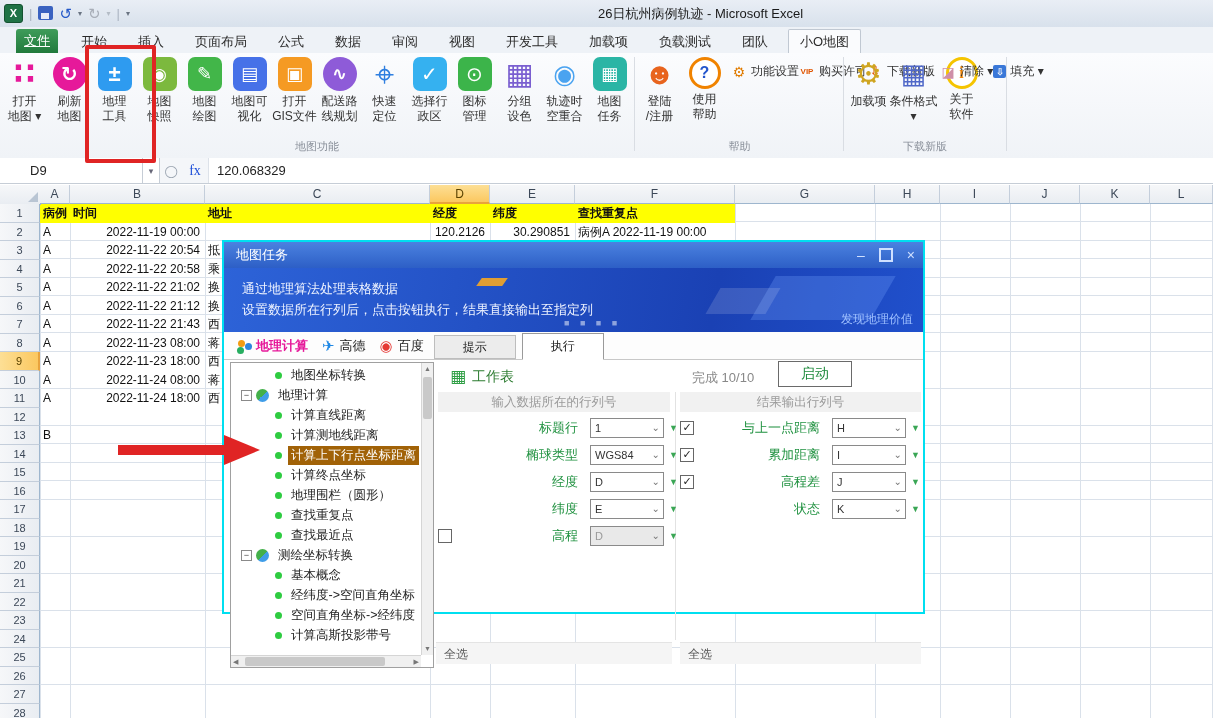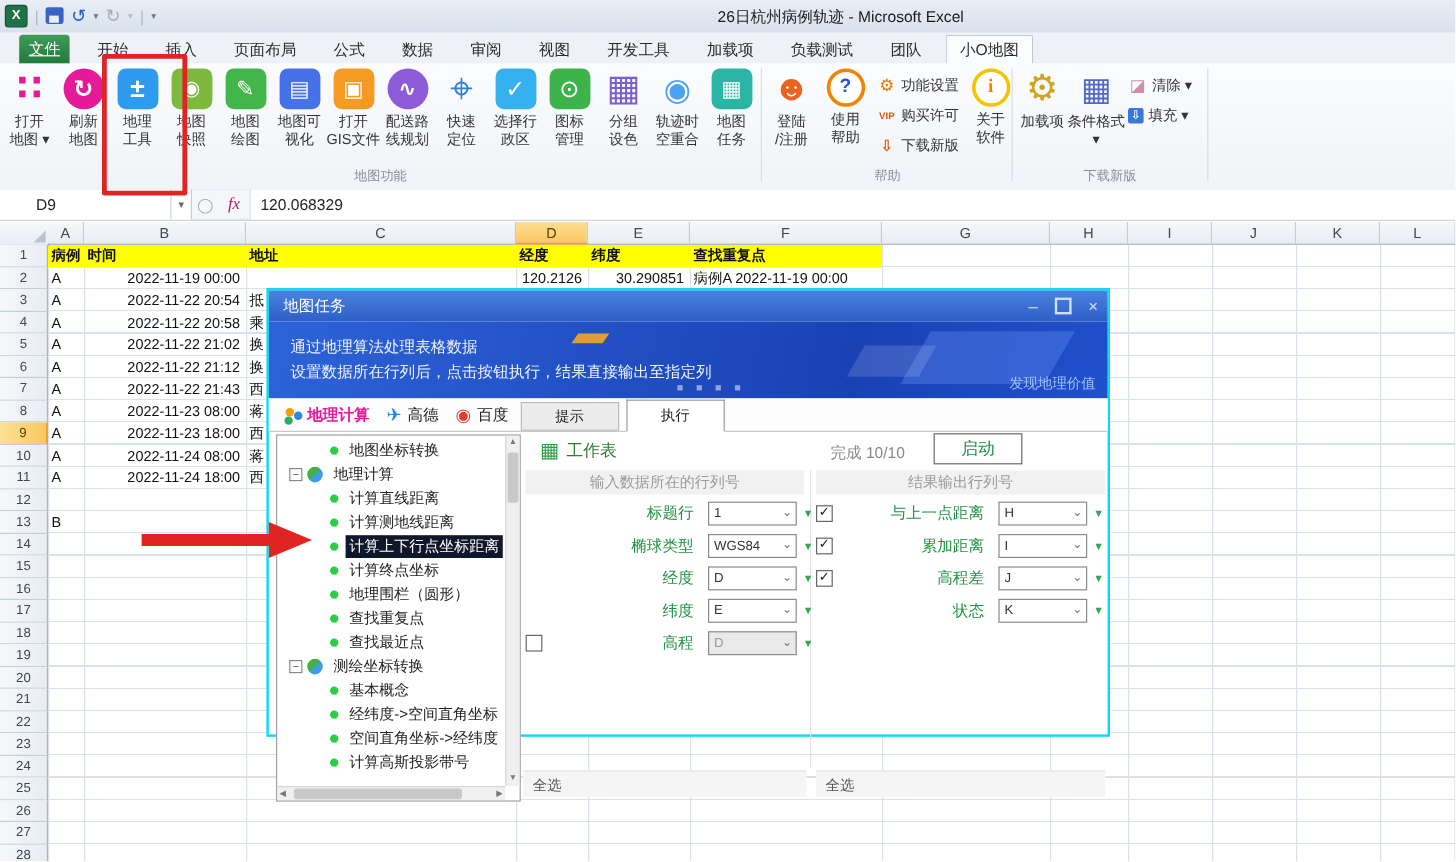--- a/index.html
+++ b/index.html
@@ -70,31 +70,31 @@
   [data-name="about-icon"]::before{content:"i";color:#f08300;font-size:16px;font-weight:bold;font-family:"Liberation Serif",serif;}
   [data-name="addins-gears-icon"]::before{content:"⚙";color:#cfa520;font-size:30px;line-height:32px;}
   [data-name="cond-format-icon"]::before{content:"▦";color:#5068c8;font-size:27px;line-height:30px;}
   .sicon{width:16px;height:14px;display:inline-flex;align-items:center;justify-content:center;margin-right:4px;}
   [data-name="settings-gear-icon"]::before{content:"⚙";color:#e07b00;font-size:14px;}
   [data-name="vip-icon"]::before{content:"VIP";color:#e05500;font-size:8px;font-weight:bold;}
   [data-name="download-icon"]::before{content:"⇩";color:#e05500;font-size:13px;font-weight:bold;}
   [data-name="clear-icon"]::before{content:"◪";color:#cf8fa8;font-size:14px;}
   [data-name="fill-icon"]{background:#3a78d8;border-radius:2px;width:13px;height:13px;}
   [data-name="fill-icon"]::before{content:"⇩";color:#fff;font-size:10px;font-weight:bold;}
-  .stack{display:flex;flex-direction:column;justify-content:flex-start;margin:2px 4px 0 4px;}
+  .stack{display:flex;flex-direction:row;justify-content:flex-start;margin:2px 4px 0 4px;}
   .stackrow{display:flex;align-items:center;height:25px;font-size:12px;color:#333;white-space:nowrap;}
   
   #fbar{position:absolute;left:0;top:158px;width:1213px;height:25px;background:#f4f6f9;
     border-bottom:1px solid #c6cdd6;display:flex;align-items:stretch;}
   #namebox{width:112px;background:#fff;border-right:1px solid #c6cdd6;display:flex;align-items:center;
     padding-left:30px;font-size:13px;}
   .nbdrop{width:16px;display:flex;align-items:center;justify-content:center;color:#667;font-size:9px;background:#fff;border-right:1px solid #c6cdd6;}
   .fbtn{width:22px;display:flex;align-items:center;justify-content:center;color:#9aa4b0;font-size:12px;}
   #fxlab{width:26px;display:flex;align-items:center;justify-content:center;
-    font-family:"Liberation Serif",serif;font-style:italic;font-size:14px;color:#be185d;border-right:1px solid #dde2e9;}
+    font-family:"Liberation Serif",serif;font-size:14px;color:#1d4ed8;border-right:1px solid #dde2e9;}
   #fvalue{flex:1;background:#fff;display:flex;align-items:center;padding-left:8px;font-size:13px;}
   
   #sheet{position:absolute;left:0;top:185px;width:1213px;height:533px;background:#fff;overflow:hidden;}
   #corner{position:absolute;left:0;top:0;width:40px;height:19px;background:linear-gradient(#f6f7f9,#e9edf2);
     border-right:1px solid #9eb6ce;border-bottom:1px solid #9eb6ce;}
   #corner::after{content:"";position:absolute;right:2px;bottom:2px;border-style:solid;border-width:0 0 10px 10px;
     border-color:transparent transparent #b9c5d3 transparent;}
   #colhdrs{position:absolute;left:40px;top:0;height:19px;display:flex;}
   .ch{height:19px;line-height:19px;text-align:center;font-size:12px;color:#3c4858;
     background:linear-gradient(#f6f7f9,#e9edf2);border-right:1px solid #c4cedb;border-bottom:1px solid #9eb6ce;box-sizing:border-box;}
@@ -150,21 +150,21 @@
   .trow{height:20px;display:flex;align-items:center;padding-left:44px;white-space:nowrap;font-size:12.5px;color:#222;}
   .trow[data-kind="node"]{padding-left:10px;}
   .texp{display:none;width:11px;height:11px;border:1px solid #8a8a8a;background:#fff;margin-right:4px;
     align-items:center;justify-content:center;font-size:9px;line-height:9px;color:#444;box-sizing:border-box;}
   .trow[data-kind="node"] .texp{display:flex;}
   .tico{margin-right:6px;flex:none;}
   .trow[data-kind="leaf"] .tico,.trow[data-kind="leaf-sel"] .tico{width:7px;height:7px;border-radius:50%;background:#2ecc40;}
   .trow[data-kind="node"] .tico{width:13px;height:13px;border-radius:50%;
     background:linear-gradient(135deg,#43b04a 50%,#3f9de8 50%);}
   .tlab{padding:1px 3px;}
-  .trow[data-kind="leaf-sel"] .tlab{background:#0f172a;color:#fff;}
+  .trow[data-kind="leaf-sel"] .tlab{background:#a16207;color:#fff;}
   .vbar{position:absolute;right:0;top:0;bottom:12px;width:12px;background:#f0f0f0;border-left:1px solid #d5d5d5;box-sizing:border-box;}
   .vbar .up{position:absolute;top:0;left:0;right:0;height:12px;text-align:center;font-size:7px;color:#777;line-height:12px;}
   .vbar .dn{position:absolute;bottom:0;left:0;right:0;height:12px;text-align:center;font-size:7px;color:#777;line-height:12px;}
   .vthumb{position:absolute;left:1px;top:14px;width:9px;height:42px;background:#c9c9c9;border-radius:2px;}
   .hbar{position:absolute;left:0;right:12px;bottom:0;height:12px;background:#f0f0f0;border-top:1px solid #d5d5d5;box-sizing:border-box;}
   .hbar .lf{position:absolute;left:2px;top:0;font-size:7px;color:#777;line-height:11px;}
   .hbar .rt{position:absolute;right:2px;top:0;font-size:7px;color:#777;line-height:11px;}
   .hthumb{position:absolute;left:14px;top:1px;width:140px;height:9px;background:#c9c9c9;border-radius:2px;}
   
   #wsrow{position:absolute;left:226px;top:124px;display:flex;align-items:center;gap:6px;}

